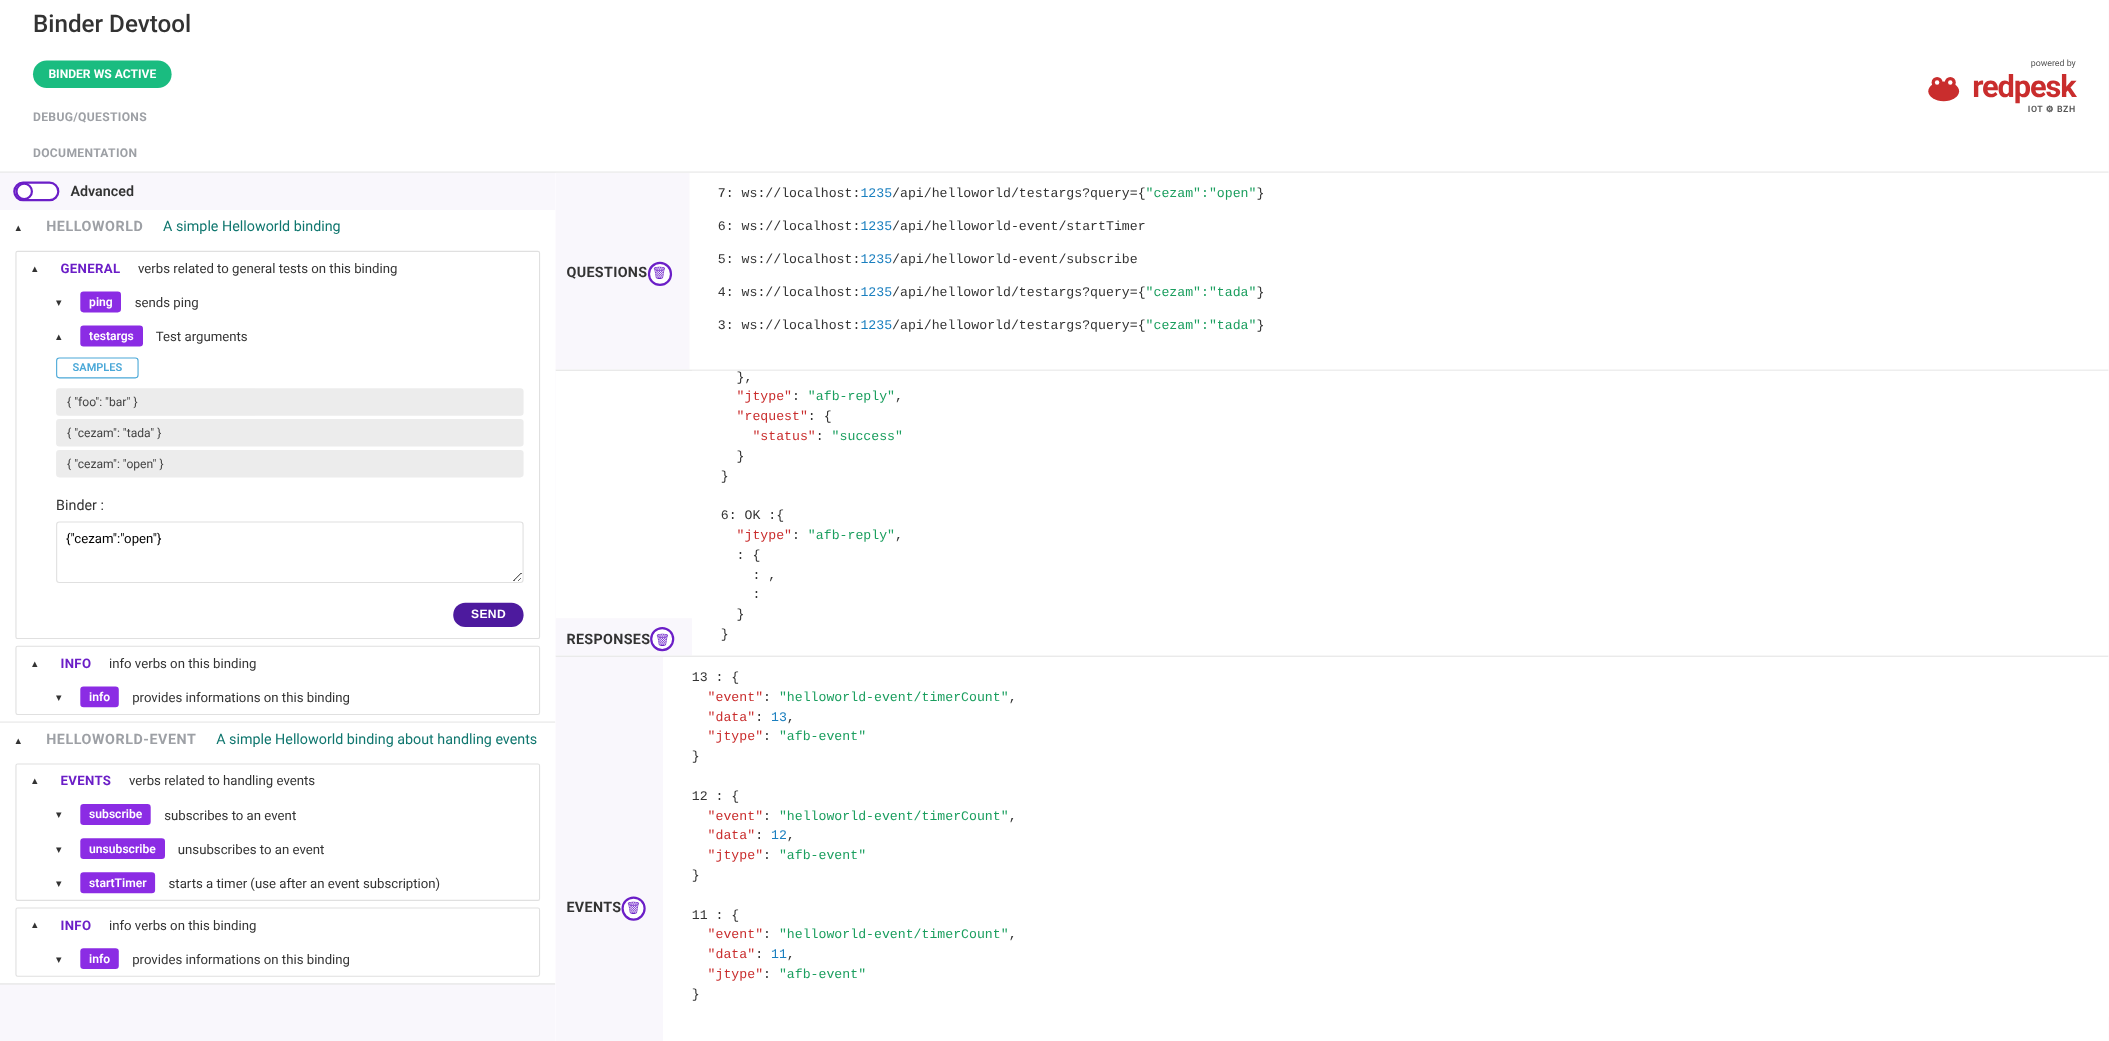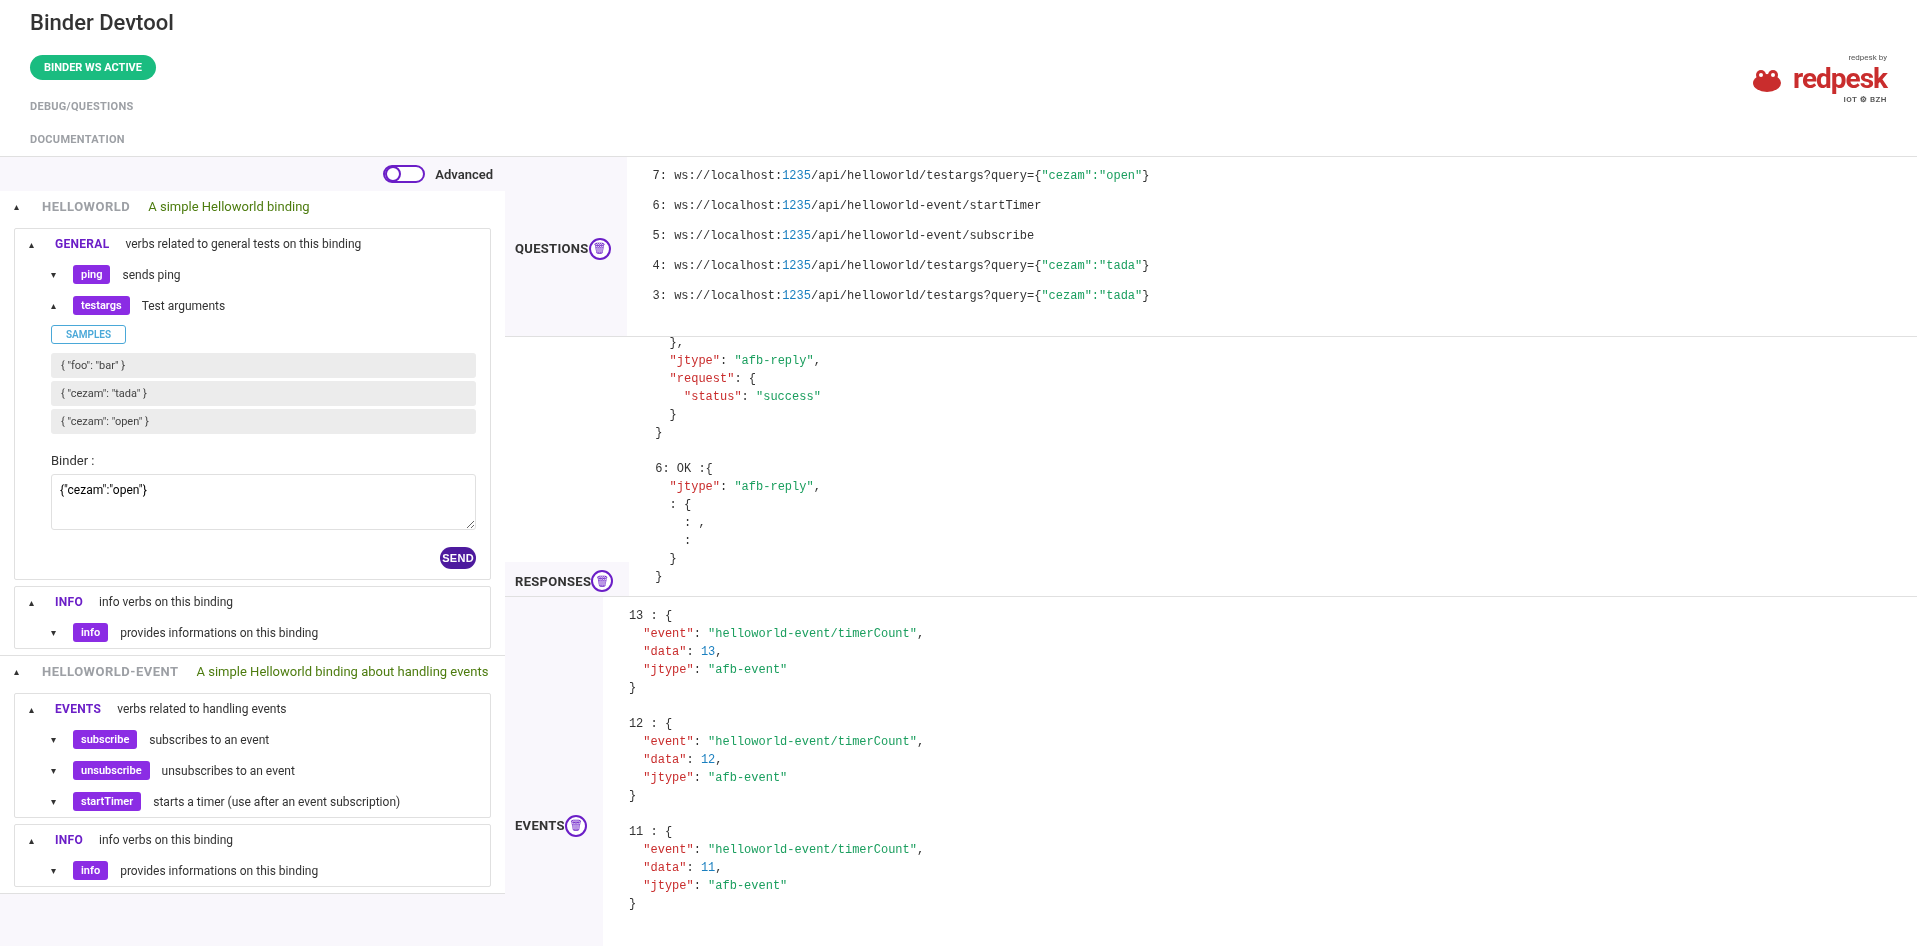--- a/index.html
+++ b/index.html
@@ -8,44 +8,44 @@
 .header-left { display:flex; align-items:flex-start; gap:20px;flex-direction:column; }
 .app-title { font-size:22px; font-weight:500; color:#333; }
 .badge-active { background:#1abc80; color:#fff; font-weight:700; font-size:11px; padding:6px 14px; border-radius:14px; }
 .nav-link { color:#9da0a5; font-weight:700; font-size:11px; letter-spacing:.3px; }
 .logo { display:flex; align-items:center; gap:6px; }
 .logo-text { font-size:28px; font-weight:700; color:#c92d2d; letter-spacing:-1px; }
 .logo-sub { font-size:8px; color:#555; font-weight:600; letter-spacing:.5px; display:block; text-align:right; }
 .main { display:flex; height:calc(100vh - 52px); }
 .left-panel { width:505px; background:#f9f7fc; overflow-y:auto; padding-bottom:20px; }
 .right-panel { flex:1; display:flex; flex-direction:column; background:#fff; overflow:hidden; }
-.adv-row { display:flex; justify-content:flex-end; align-items:center; gap:10px; padding:8px 12px; }
+.adv-row { display:flex; justify-content:flex-start; align-items:center; gap:10px; padding:8px 12px; }
 .toggle { width:42px; height:18px; border:2px solid #6b1ec7; border-radius:10px; position:relative; background:#fff; }
 .toggle::after { content:""; position:absolute; left:0; top:-1px; width:16px; height:16px; background:#fff; border:2px solid #6b1ec7; border-radius:50%; box-sizing:border-box; }
 .adv-label { font-weight:600; font-size:13px; color:#333; }
 .api-block { background:#fff; border-bottom:1px solid #e0e0e0; }
 .api-header { display:flex; align-items:center; gap:18px; padding:8px 14px; }
 .chev { font-size:10px; color:#333; width:10px; display:inline-block; }
 .api-name { font-weight:700; font-size:13px; color:#9da0a5; letter-spacing:.5px; }
-.api-desc { font-size:13px; color:#4d7c0f; }
+.api-desc { font-size:13px; color:#0f766e; }
 .group-block { background:#fff; border:1px solid #e0e0e0; margin:6px 14px; border-radius:2px; }
 .group-header { display:flex; align-items:center; gap:16px; padding:8px 14px; }
 .group-name { font-weight:700; font-size:12px; color:#6b1ec7; letter-spacing:.3px; }
 .group-desc { font-size:12px; color:#333; }
 .verb-row { display:flex; align-items:center; gap:12px; padding:6px 14px 6px 36px; }
 .verb-badge { background:#8b2ce4; color:#fff; font-size:11px; font-weight:600; padding:3px 8px; border-radius:3px; }
 .verb-desc { font-size:12px; color:#333; }
 .samples-wrap { padding:4px 14px 10px 36px; }
 .samples-label { display:inline-block; border:1px solid #4aa8d8; color:#4aa8d8; font-size:10px; font-weight:600; padding:3px 14px; border-radius:3px; margin-bottom:6px; }
 .sample-item { background:#ececec; padding:6px 10px; margin:3px 0; border-radius:3px; font-size:11px; color:#444; }
 .query-wrap { padding:6px 14px 10px 36px; }
 .query-label { font-size:13px; color:#333; margin-bottom:6px; }
 .query-box { width:100%; min-height:56px; border:1px solid #e0e0e0; border-radius:3px; padding:8px; font-size:12px; font-family:inherit; resize:vertical; }
 .send-row { display:flex; justify-content:flex-end; padding:4px 14px 10px 36px; }
-.send-btn { background:#4d1a9e; color:#fff; font-weight:700; font-size:11px; padding:5px 2px; border:none; border-radius:12px; letter-spacing:.3px; }
+.send-btn { background:#4d1a9e; color:#fff; font-weight:700; font-size:11px; padding:5px 16px; border:none; border-radius:12px; letter-spacing:.3px; }
 
 .section { display:flex; flex-direction:row; overflow:hidden; border-bottom:1px solid #e0e0e0; }
 .sec-header { display:flex; align-items:center; justify-content:space-between; padding:8px 16px 4px 10px; background:#f9f7fc; }
 .sec-title { font-weight:700; font-size:13px; color:#333; letter-spacing:.3px; }
 .trash-btn { width:22px; height:22px; border:2px solid #6b1ec7; border-radius:50%; display:flex; align-items:center; justify-content:center; background:#fff; }
 .trash-icon { font-size:11px; color:#6b1ec7; }
 .sec-body { flex:1; overflow-y:auto; padding:10px 26px; background:#fff; font-family:"Courier New",monospace; font-size:12px; line-height:1.5; color:#333; white-space:pre; }
 .sec-body::-webkit-scrollbar { width:8px; }
 .sec-body::-webkit-scrollbar-thumb { background:#888; border-radius:4px; }
 .sec-q { height:180px; }
@@ -68,21 +68,21 @@
   </div>
   <div class="logo">
     <svg width="40" height="34" viewBox="0 0 40 34">
       <ellipse cx="20" cy="22" rx="14" ry="9" fill="#c92d2d"></ellipse>
       <circle cx="14" cy="14" r="5" fill="#c92d2d"></circle>
       <circle cx="26" cy="14" r="5" fill="#c92d2d"></circle>
       <circle cx="14" cy="14" r="2" fill="#fff"></circle>
       <circle cx="26" cy="14" r="2" fill="#fff"></circle>
     </svg>
     <div>
-      <span style="font-size:8px;color:#555;display:block;text-align:right">redpesk by</span>
+      <span style="font-size:8px;color:#555;display:block;text-align:right">powered by</span>
       <span class="logo-text">redpesk</span>
       <span class="logo-sub">IOT ⚙ BZH</span>
     </div>
   </div>
 </div>
 
 <div class="main">
 
   <div class="left-panel">
     <div class="adv-row">

